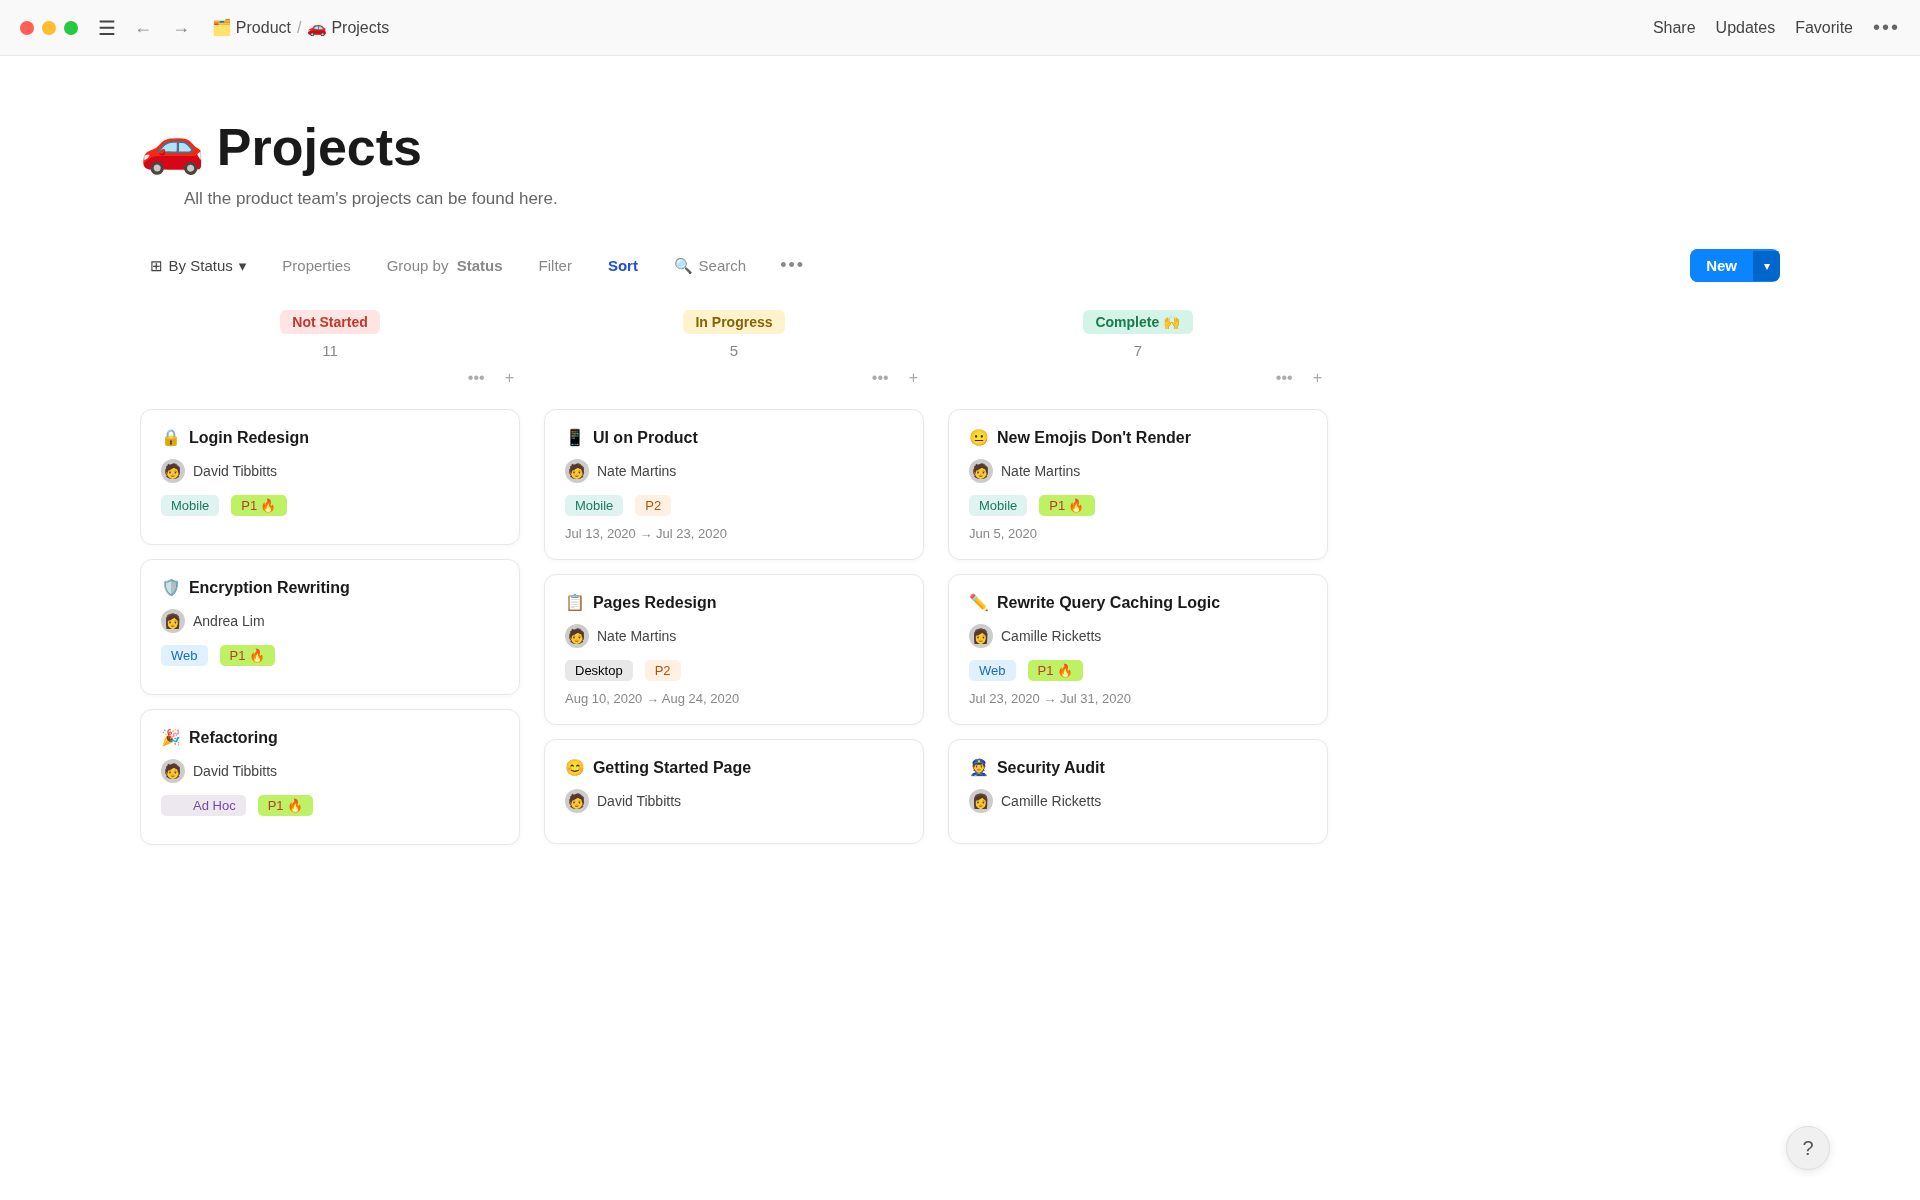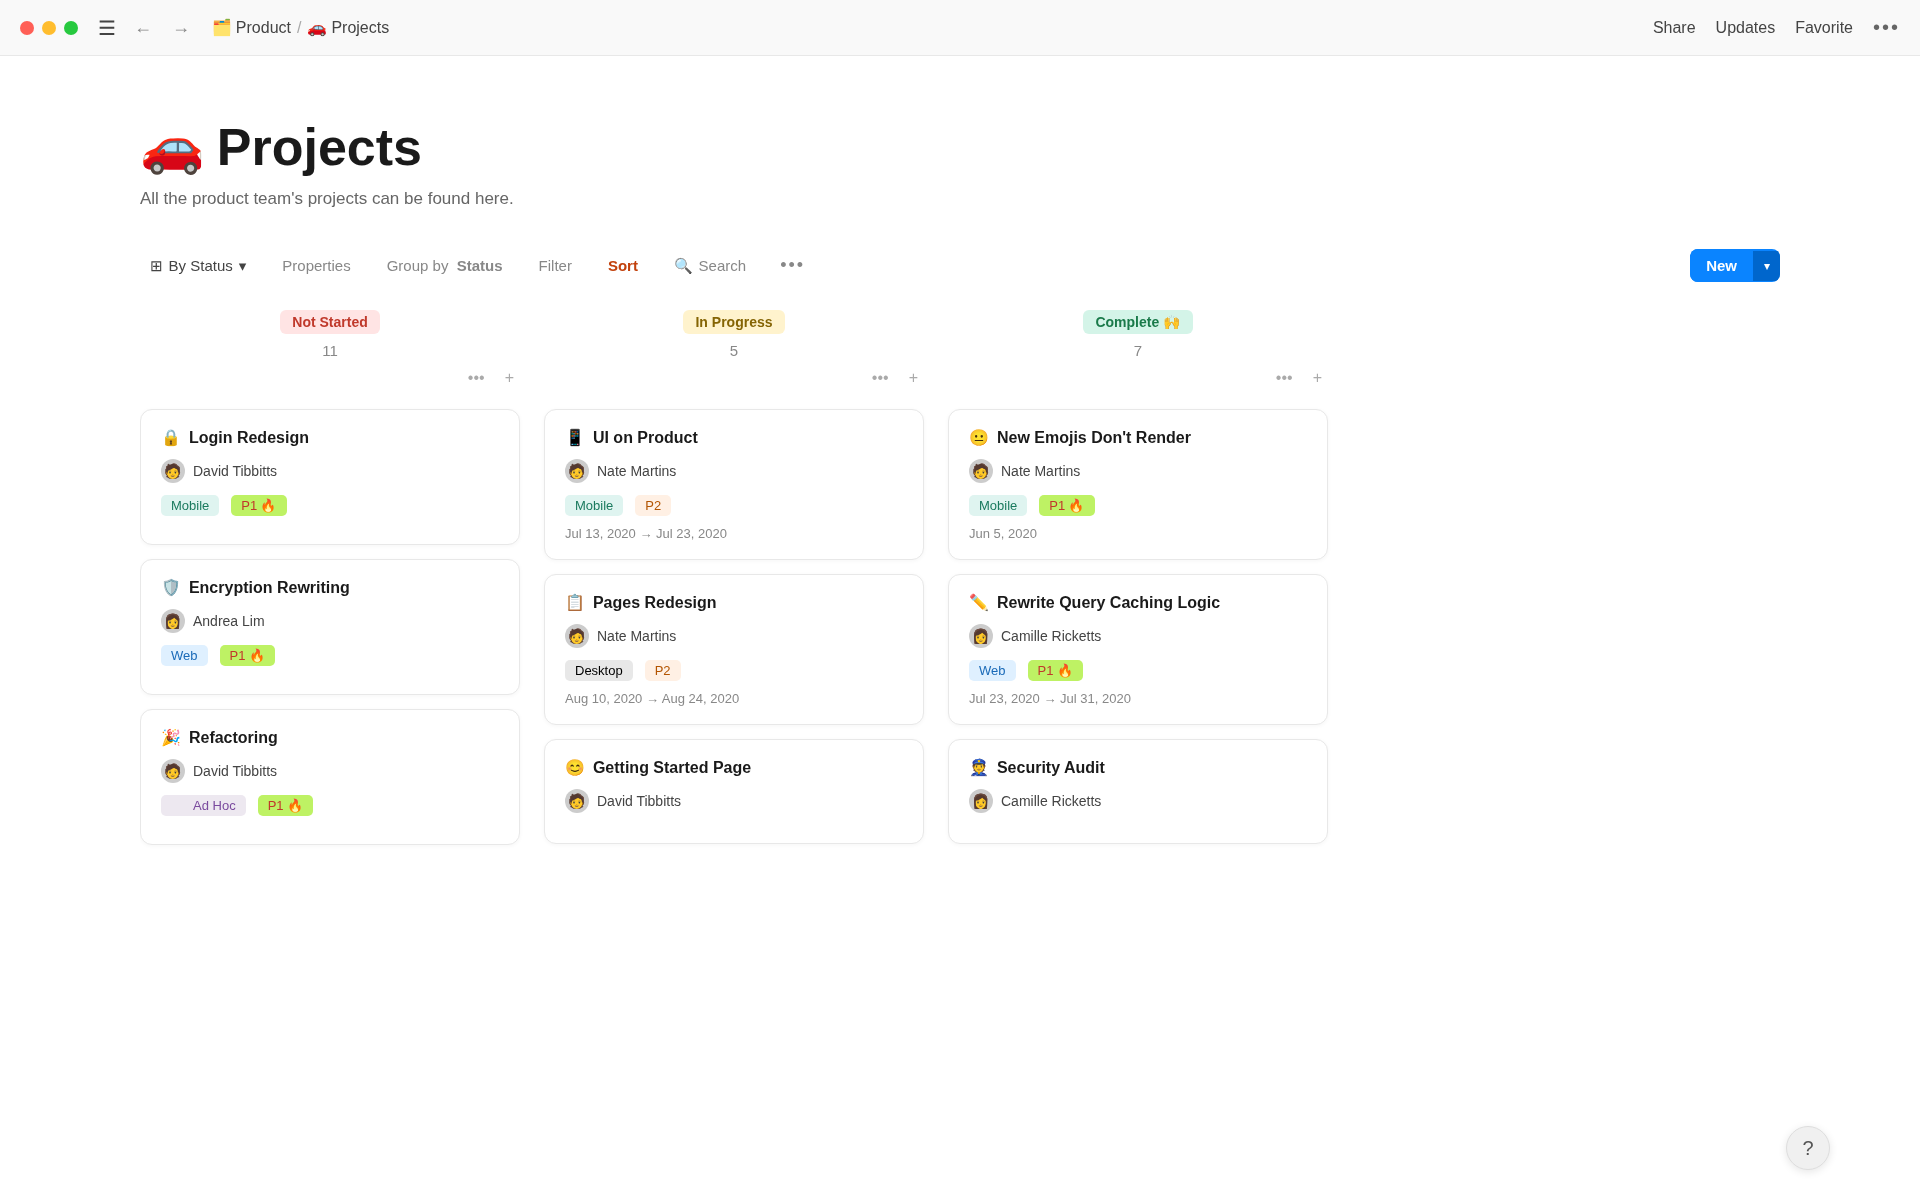--- a/index.html
+++ b/index.html
@@ -97,20 +97,21 @@
       font-size: 52px;
       font-weight: 700;
       display: flex;
       align-items: center;
       gap: 12px;
       margin-bottom: 12px;
     }
     .page-description {
       font-size: 17px;
       color: #666;
+      margin-left: 44px;
     }
 
     
     .toolbar {
       display: flex;
       align-items: center;
       gap: 16px;
       margin-bottom: 28px;
       flex-wrap: wrap;
     }
@@ -128,21 +129,21 @@
     }
     .toolbar-link {
       background: none;
       border: none;
       font-size: 15px;
       color: #888;
       cursor: pointer;
       padding: 6px 10px;
     }
     .toolbar-sort {
-      color: #c2410c;
+      color: #1d4ed8;
       font-weight: 600;
     }
     .toolbar-search {
       display: flex;
       align-items: center;
       gap: 6px;
       background: none;
       border: none;
       font-size: 15px;
       color: #888;

